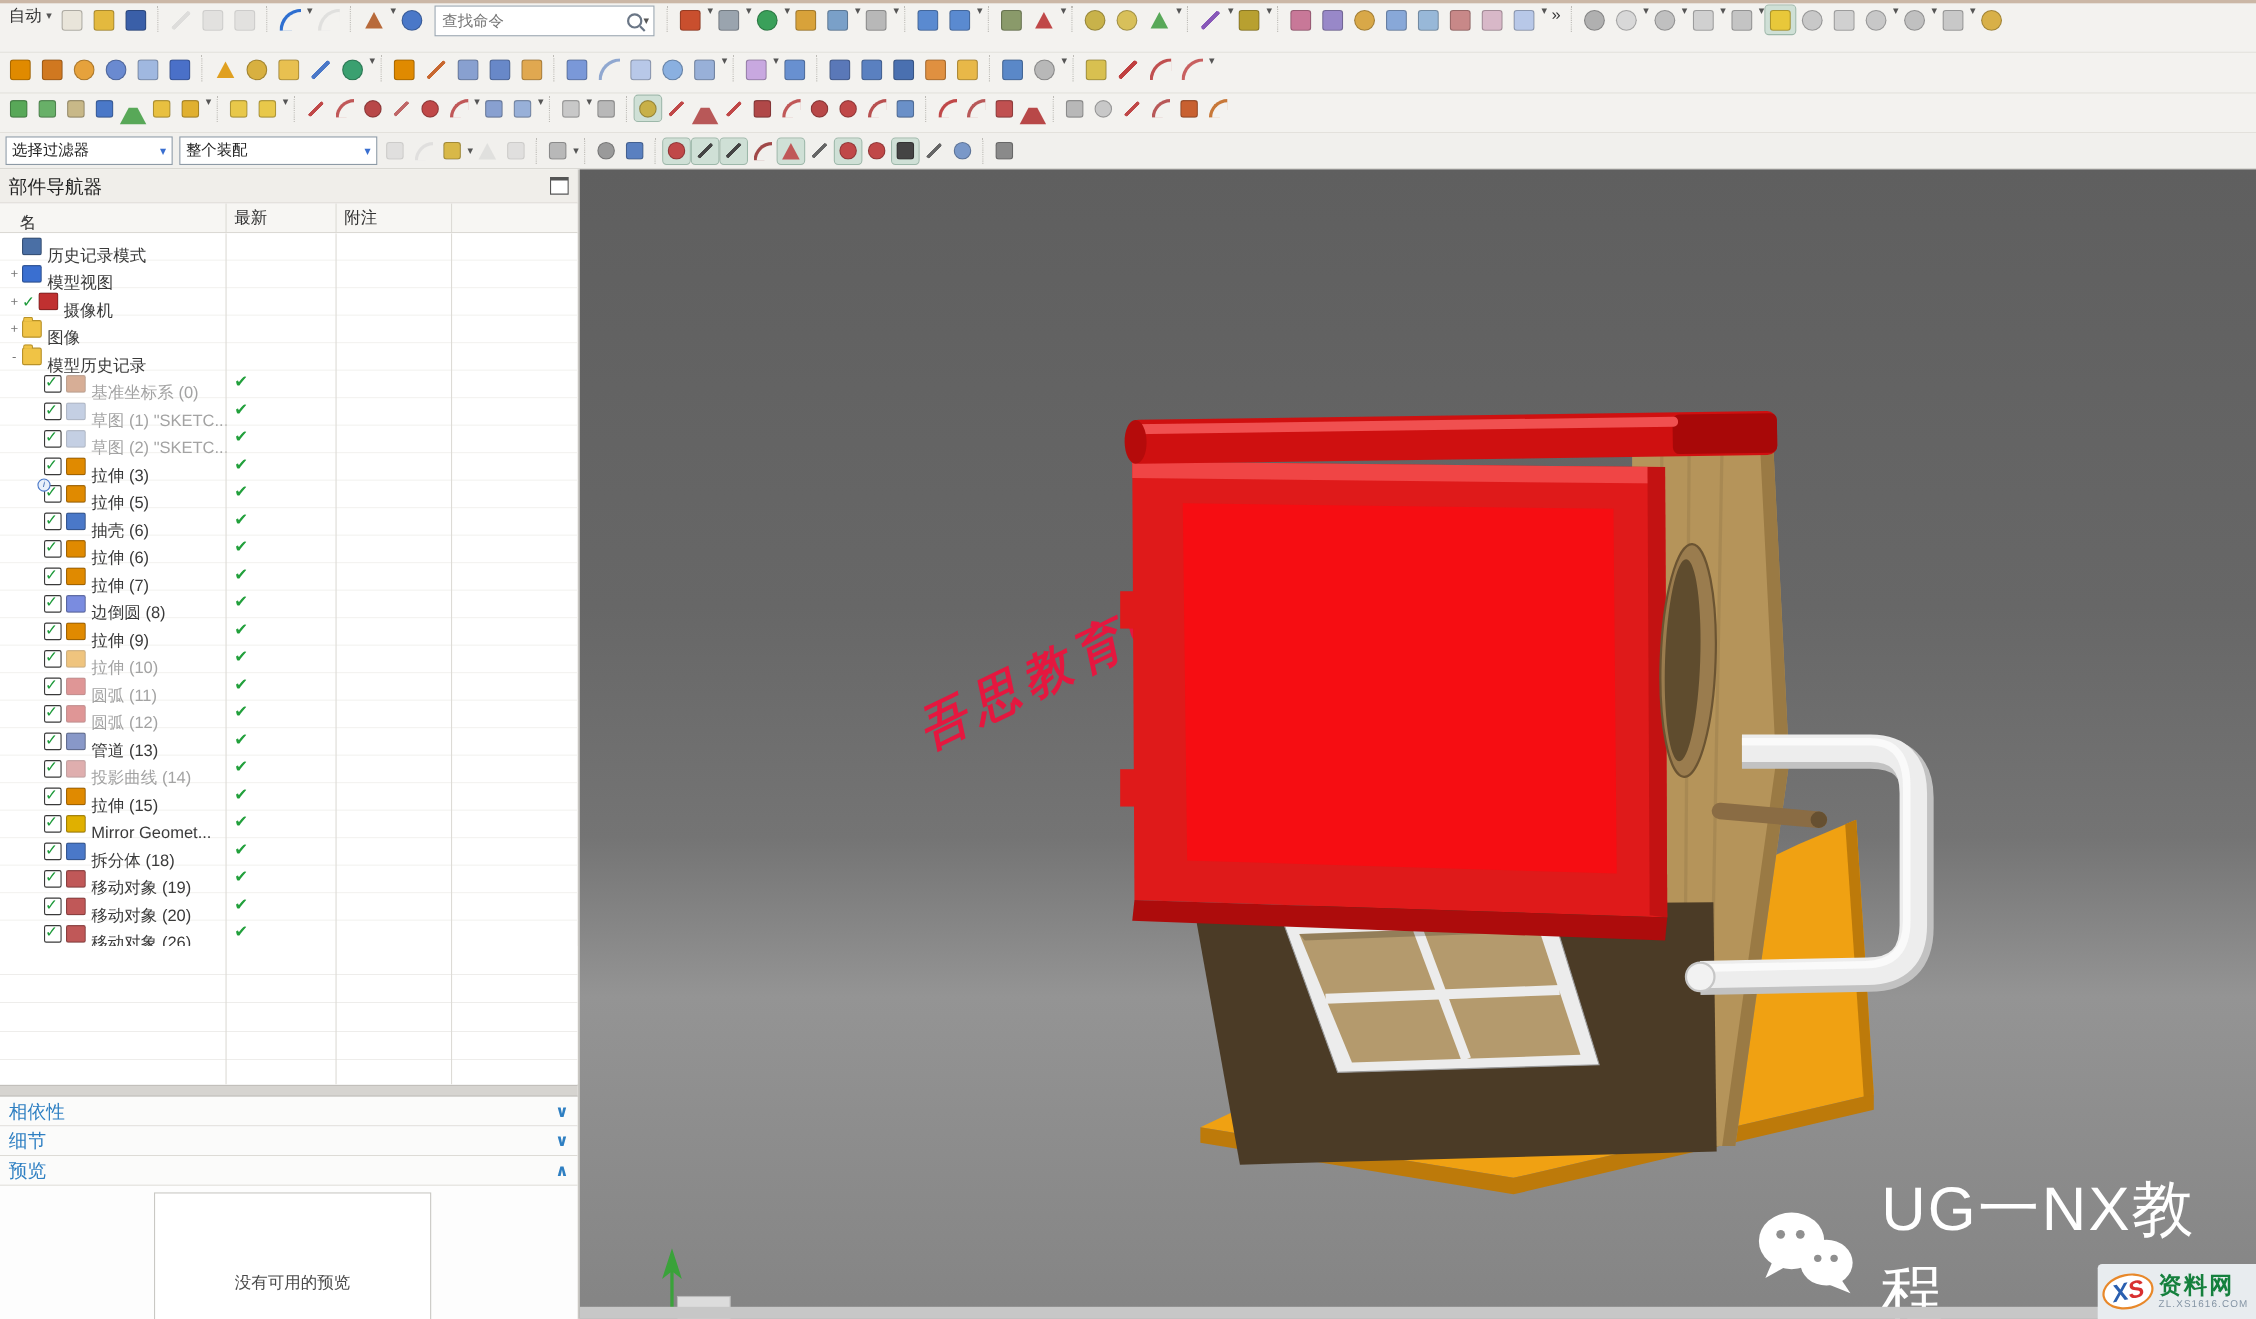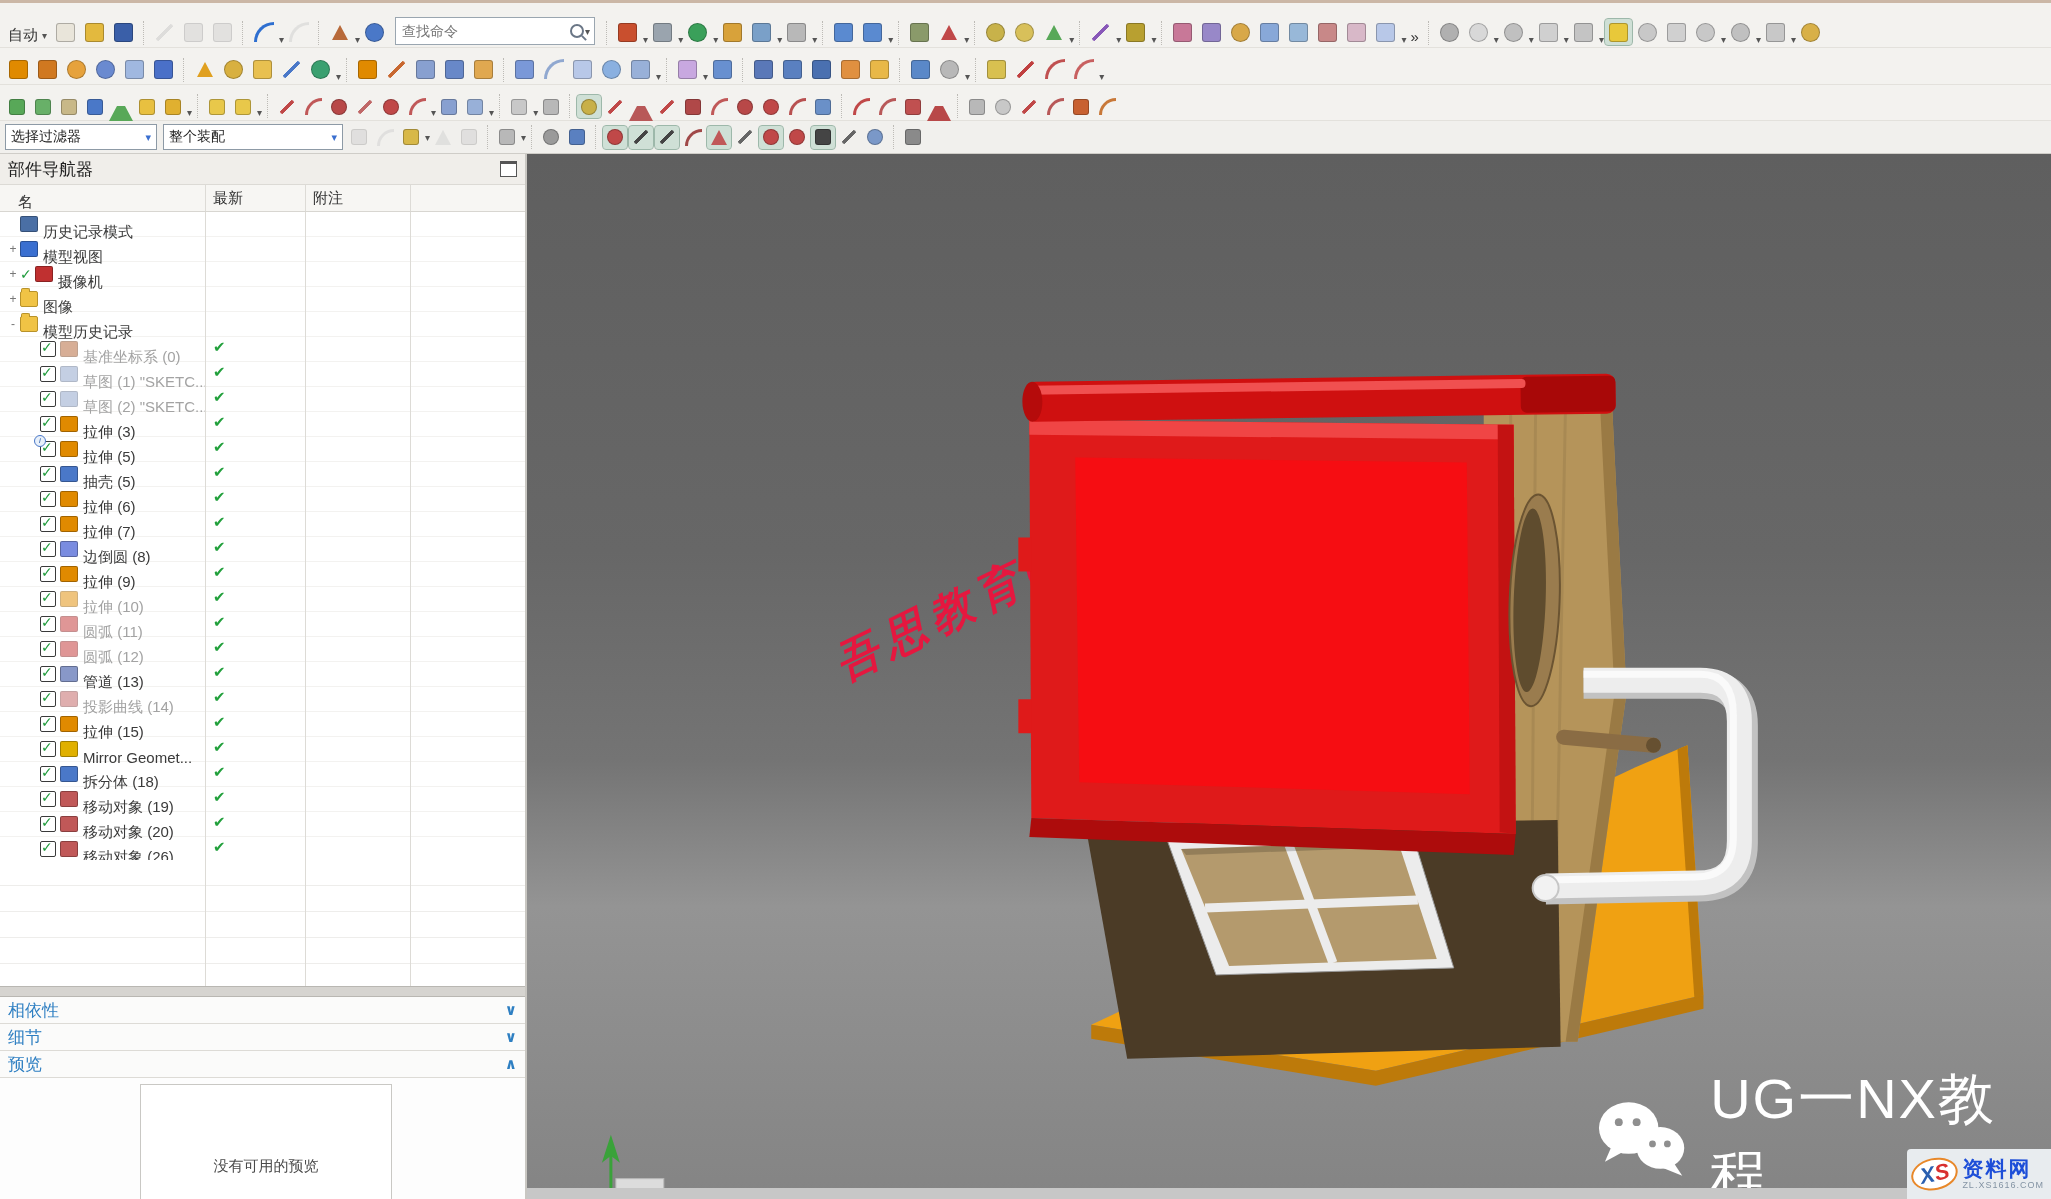--- a/index.html
+++ b/index.html
@@ -1,21 +1,21 @@
 <!DOCTYPE html>
 <html style="--roof: #df1a1a; --roofBright: #f60d12; --roofDark: #ad0c0c; --roofEdge: #c31212; --roofTop: #f04545; --ridge: #cf1010; --ridgeDark: #a80808; --wall: #b5945a; --wallDark: #9a7a44; --front: #4b3b26; --base: #f0a112; --baseEdge: #bd7a0a; --pipe: #ededed; --pipeShadow: #c2c2c2; --winframe: #ececec; --pane: #b49a6d; --holeRing: #9a7c4e; --holeIn: #5f4c2e; --perch: #8a6c44; --perchEnd: #665031; --wm: #e5173f; --axis: #3aa23a; --accent: #2e7fc2; --check: #22a03c; --toggle: #cfe0d6;"><head>
 <meta charset="utf-8">
 <style>
   html,body{margin:0;padding:0;width:2051px;height:1199px;overflow:hidden;
     font-family:"Liberation Sans","DejaVu Sans",sans-serif;background:#f3f2ef;}
   .app{width:2051px;height:1199px;display:flex;flex-direction:column;}
 
   
   .chrome{border-top:3px solid #cbb7a6;background:#f3f2ef;flex:0 0 auto;}
-  .trow{display:flex;align-items:flex-end;padding:2px 4px;border-bottom:1px solid #e3e1dc;}
+  .trow{display:flex;align-items:flex-start;padding:2px 4px;border-bottom:1px solid #e3e1dc;}
   #tb1{height:40px}#tb2{height:32px}#tb3{height:31px}
   .selbar{height:30px;display:flex;align-items:center;padding:1px 2px;border-bottom:1px solid #cfcdc8;background:#f1f0ed;}
   .ti{width:27px;height:26px;display:flex;align-items:center;justify-content:center;border-radius:3px;flex:0 0 auto;margin:0 1px;}
   #tb3 .ti,.selbar .ti{width:24px;height:23px}
   .ti.tg{background:var(--toggle);outline:1px solid #9db8aa;}
   .ti.dim{opacity:.4}
   .blob{width:17px;height:17px;border-radius:3px;border:1px solid rgba(0,0,0,.25);display:block;}
   #tb3 .blob,.selbar .blob{width:14px;height:14px}
   .blob.ci{border-radius:50%}
   .blob.tri{width:0;height:0;background:none!important;border:none;border-left:8px solid transparent;border-right:8px solid transparent;border-bottom:15px solid #888;border-radius:0;}
@@ -70,21 +70,21 @@
     background:linear-gradient(180deg,#5f5f5f 0%,#676767 38%,#747474 58%,#949494 72%,#8e8e8e 82%,#848484 100%);}
   .watermark{position:absolute;left:296px;top:420px;transform:rotate(-26deg);font-size:44px;font-weight:bold;font-style:italic;letter-spacing:8px;color:var(--wm);white-space:nowrap;}
   .scene{position:absolute;inset:0;}
   .bottomstrip{position:absolute;left:0;right:0;bottom:0;height:11px;background:#c7c7c7;}
   .wechat{position:absolute;left:1068px;top:908px;display:flex;align-items:center;gap:16px;}
   .wechat-label{color:#fff;font-size:56px;letter-spacing:2px;}
   .cornerlogo{position:absolute;right:0;bottom:0;width:136px;height:46px;background:#e8ecef;border-radius:4px 0 0 0;display:flex;align-items:center;padding:2px 4px;gap:4px;}
   .xsmark{font-style:italic;font-weight:bold;font-size:22px;border:2px solid #e8882a;border-radius:50%;padding:1px 7px;transform:rotate(-12deg);color:#2a5fb0;background:#fff;}
   .xsmark b{color:#d83030}
   .ctext{display:flex;flex-direction:column;line-height:1;}
-  .ctext .brand{color:#1d4ed8;font-weight:bold;font-size:21px;letter-spacing:2px;}
+  .ctext .brand{color:#15803d;font-weight:bold;font-size:21px;letter-spacing:2px;}
   .ctext .url{color:#8494a4;font-size:9px;letter-spacing:1px;margin-top:2px;}
 </style>
 </head>
 <body>
 
 <div class="app">
 
   <div class="chrome">
     <div class="trow" id="tb1">
         <span class="tbtext">自动<span class="arw">▾</span></span>
@@ -668,21 +668,21 @@
               <span class="inf">i</span>
             </span>
             <span class="tico" style="background: rgb(224, 138, 0);"></span>
             <span class="lbl">拉伸 (5)</span>
             <span class="latest">✔</span>
           </div>
           <div class="trow-item">
             <span class="childpad"></span>
             <span class="cb"></span>
             <span class="tico" style="background: rgb(74, 120, 200);"></span>
-            <span class="lbl">抽壳 (5)</span>
+            <span class="lbl">抽壳 (6)</span>
             <span class="latest">✔</span>
           </div>
           <div class="trow-item">
             <span class="childpad"></span>
             <span class="cb"></span>
             <span class="tico" style="background: rgb(224, 138, 0);"></span>
             <span class="lbl">拉伸 (6)</span>
             <span class="latest">✔</span>
           </div>
           <div class="trow-item">

